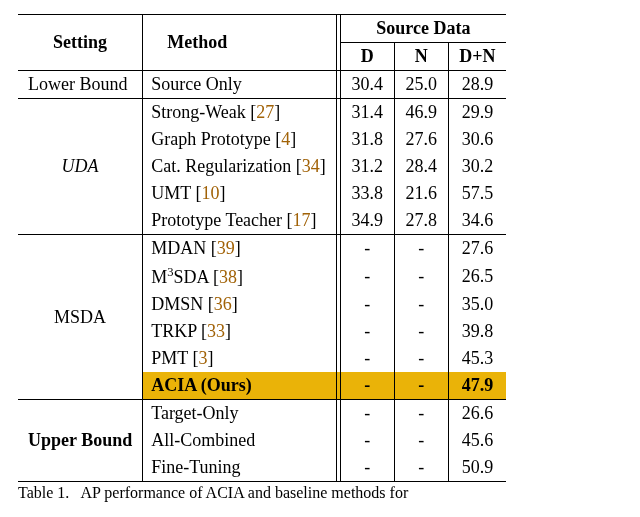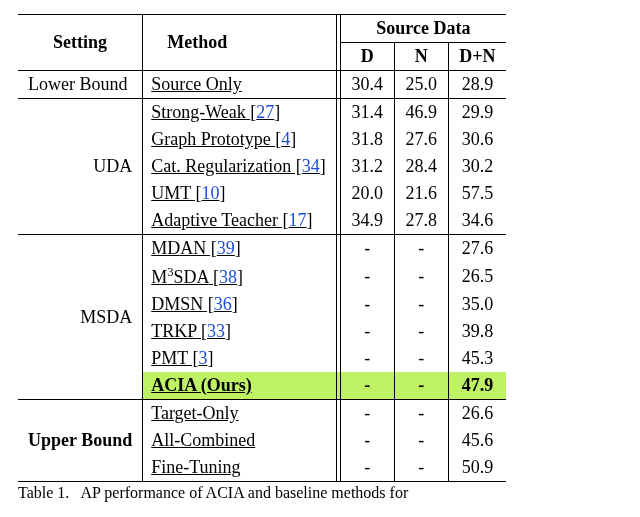--- a/index.html
+++ b/index.html
@@ -33,21 +33,20 @@
     font-weight: bold;
   }
   td.setting-normal {
     text-align: left;
     font-weight: normal;
     margin-top: 38px;
   }
   td.method {
     text-align: left;
     padding-left: 8px;
-    text-decoration: underline;
   }
   th.method-head {
     text-align: left;
     padding-left: 24px;
   }
   
   .top-thick    { border-top: 1.5px solid #000; }
   .bottom-thick { border-bottom: 1.5px solid #000; }
   .top-thin     { border-top: 0.75px solid #000; }
   .bottom-thin  { border-bottom: 0.75px solid #000; }
@@ -57,31 +56,31 @@
   td.spacer, th.spacer {
     width: 3px;
     min-width: 3px;
     max-width: 3px;
     padding: 0;
     font-size: 0;
     line-height: 0;
   }
 
   tr.highlight td, tr.highlight th {
-    background: #bef264;
+    background: #eab308;
   }
   .bold { font-weight: bold; }
 
   .caption {
     font-size: 16px;
     text-align: justify;
     line-height: 1.35;
   }
   .cite {
-    color: #1d4ed8;
+    color: #a16207;
   }
   sup { font-size: 0.7em; }
 
   
   col.c-setting { width: 120px; }
   col.c-method  { }
   col.c-spacer  { width: 3px; }
   col.c-num     { width: 64px; }
 </style>
 </head>
@@ -115,21 +114,21 @@
   <tbody id="tbody">
         <tr>
           <td rowspan="1" class="setting-normal top-thin" style="text-align: left;">Lower Bound</td>
           <td class="method vr-left top-thin"><span>Source Only</span></td>
           <td class="spacer vr-left top-thin"></td>
           <td class="vr-left top-thin">30.4</td>
           <td class="vr-left top-thin">25.0</td>
           <td class="vr-left top-thin">28.9</td>
         </tr>
         <tr>
-          <td rowspan="5" class="setting-normal top-thin" style="text-align: right;">UDA</td>
+          <td rowspan="5" class="setting-normal top-thin" style="text-align: center; font-style: italic;">UDA</td>
           <td class="method vr-left top-thin"><span>Strong-Weak</span> [<span class="cite">27</span>]</td>
           <td class="spacer vr-left top-thin"></td>
           <td class="vr-left top-thin">31.4</td>
           <td class="vr-left top-thin">46.9</td>
           <td class="vr-left top-thin">29.9</td>
         </tr>
         <tr>
           <td class="method vr-left"><span>Graph Prototype</span> [<span class="cite">4</span>]</td>
           <td class="spacer vr-left"></td>
           <td class="vr-left">31.8</td>
@@ -139,33 +138,33 @@
         <tr>
           <td class="method vr-left"><span>Cat. Regularization</span> [<span class="cite">34</span>]</td>
           <td class="spacer vr-left"></td>
           <td class="vr-left">31.2</td>
           <td class="vr-left">28.4</td>
           <td class="vr-left">30.2</td>
         </tr>
         <tr>
           <td class="method vr-left"><span>UMT</span> [<span class="cite">10</span>]</td>
           <td class="spacer vr-left"></td>
-          <td class="vr-left">20.0</td>
+          <td class="vr-left">33.8</td>
           <td class="vr-left">21.6</td>
           <td class="vr-left">57.5</td>
         </tr>
         <tr>
-          <td class="method vr-left"><span>Adaptive Teacher</span> [<span class="cite">17</span>]</td>
+          <td class="method vr-left"><span>Prototype Teacher</span> [<span class="cite">17</span>]</td>
           <td class="spacer vr-left"></td>
           <td class="vr-left">34.9</td>
           <td class="vr-left">27.8</td>
           <td class="vr-left">34.6</td>
         </tr>
         <tr>
-          <td rowspan="6" class="setting-normal top-thin" style="text-align: right;">MSDA</td>
+          <td rowspan="6" class="setting-normal top-thin" style="text-align: center;">MSDA</td>
           <td class="method vr-left top-thin"><span>MDAN</span> [<span class="cite">39</span>]</td>
           <td class="spacer vr-left top-thin"></td>
           <td class="vr-left top-thin">-</td>
           <td class="vr-left top-thin">-</td>
           <td class="vr-left top-thin">27.6</td>
         </tr>
         <tr>
           <td class="method vr-left"><span>M<sup>3</sup>SDA</span> [<span class="cite">38</span>]</td>
           <td class="spacer vr-left"></td>
           <td class="vr-left">-</td>

